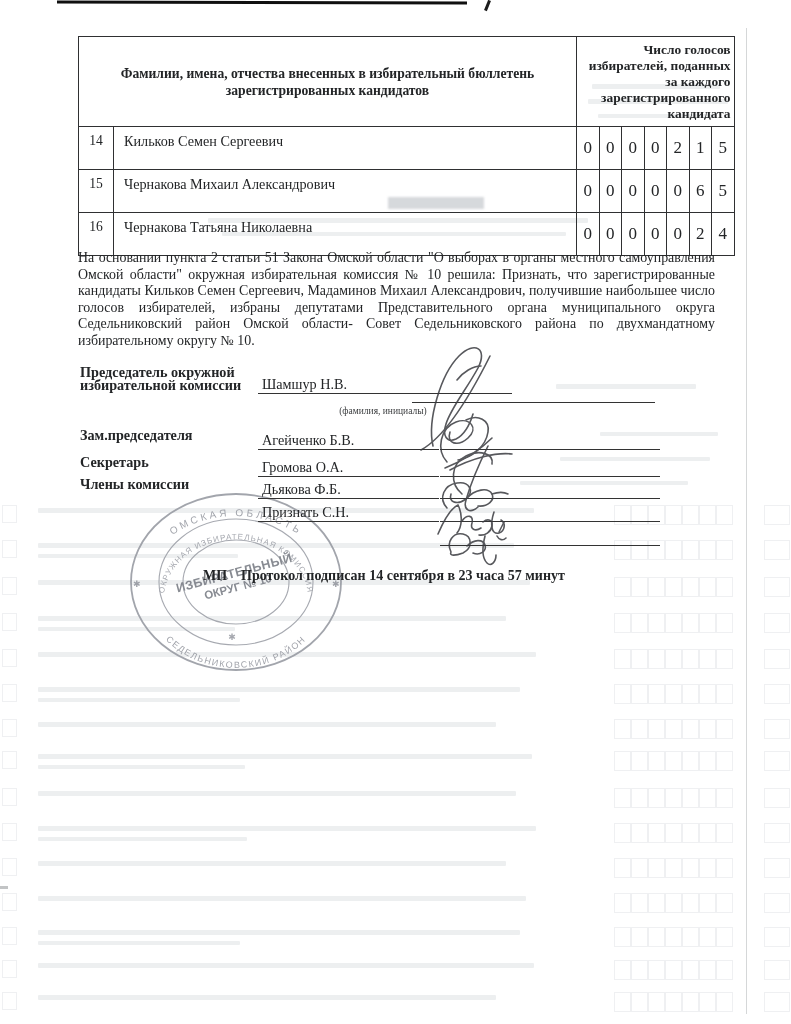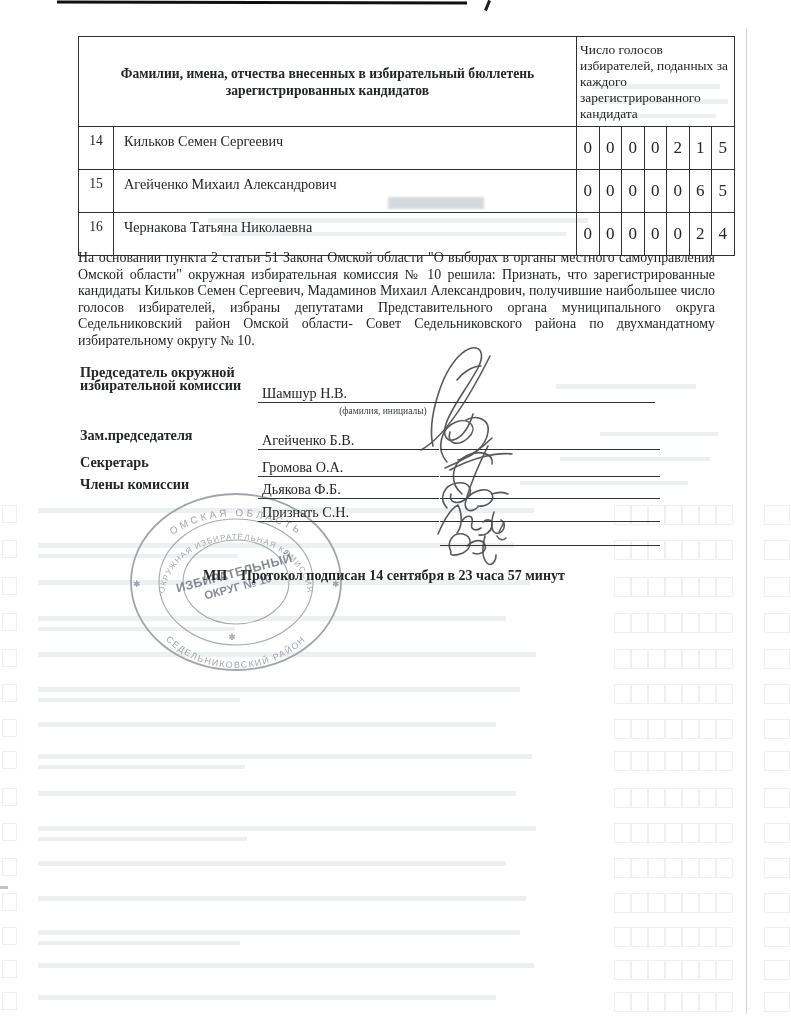--- a/index.html
+++ b/index.html
@@ -19,21 +19,21 @@
   .g{position:absolute;background:#dfe2e5;filter:blur(.5px);opacity:.55;border-radius:1px;}
   .gb{position:absolute;border:1px solid #e0e3e6;opacity:.5;filter:blur(.3px);}
   .gbold{position:absolute;background:#cdd0d4;filter:blur(1px);opacity:.8;}
   
   table.results{
     position:absolute;left:78px;top:36px;width:656px;z-index:3;
     border-collapse:collapse;table-layout:fixed;
   }
   table.results td{border:1px solid #2f3032;}
   td.hdr-names{font-weight:bold;font-size:13.6px;text-align:center;vertical-align:middle;height:89px;padding:0 30px;line-height:17px;}
-  td.hdr-votes{font-weight:normal;font-size:13.4px;text-align:left;vertical-align:middle;padding:0 3px;line-height:16px;}
+  td.hdr-votes{font-weight:bold;font-size:13.4px;text-align:right;vertical-align:middle;padding:0 3px;line-height:16px;}
   td.cell-num{font-size:13.6px;text-align:center;vertical-align:top;padding-top:6px;height:35px;}
   td.cell-name{font-size:14.2px;vertical-align:top;padding:6px 4px 0 10px;}
   td.cell-digit{font-size:17px;text-align:center;vertical-align:middle;font-family:"Liberation Serif",serif;}
   
   .para{
     position:absolute;left:78px;top:250px;width:637px;z-index:3;
     font-size:13.9px;line-height:16.6px;text-align:justify;
   }
   
   .abs{position:absolute;z-index:3;}
@@ -250,21 +250,21 @@
       <td class="cell-digit">0</td>
       <td class="cell-digit">0</td>
       <td class="cell-digit">0</td>
       <td class="cell-digit">0</td>
       <td class="cell-digit">2</td>
       <td class="cell-digit">1</td>
       <td class="cell-digit">5</td>
     </tr>
     <tr>
       <td class="cell-num">15</td>
-      <td class="cell-name">Агейченко Михаил Александрович</td>
+      <td class="cell-name">Чернакова Михаил Александрович</td>
       <td class="cell-digit">0</td>
       <td class="cell-digit">0</td>
       <td class="cell-digit">0</td>
       <td class="cell-digit">0</td>
       <td class="cell-digit">0</td>
       <td class="cell-digit">6</td>
       <td class="cell-digit">5</td>
     </tr>
     <tr>
       <td class="cell-num">16</td>
@@ -277,21 +277,21 @@
       <td class="cell-digit">2</td>
       <td class="cell-digit">4</td>
     </tr>
   </tbody>
     </table>
 
   <div class="para">На основании пункта 2 статьи 51 Закона Омской области "О выборах в органы местного самоуправления Омской области" окружная избирательная комиссия № 10 решила: Признать, что зарегистрированные кандидаты  Кильков Семен Сергеевич, Мадаминов Михаил Александрович, получившие наибольшее число голосов избирателей, избраны депутатами Представительного органа муниципального округа Седельниковский район Омской области- Совет Седельниковского района  по двухмандатному избирательному округу № 10.</div>
 
   <div class="abs lbl" style="left:80px;top:364px;">Председатель окружной</div>
   <div class="abs lbl" style="left:80px;top:377px;">избирательной комиссии</div>
-  <div class="abs nm" style="left:258px;top:385px;width:250px;">Шамшур Н.В.</div>
+  <div class="abs nm" style="left:258px;top:376px;width:250px;">Шамшур Н.В.</div>
   <div class="abs cap" style="left:258px;top:406px;width:250px;">(фамилия, инициалы)</div>
   <div class="abs sline" style="left:412px;top:385px;width:243px;"></div>
 
   <div class="abs lbl" style="left:80px;top:427px;">Зам.председателя</div>
   <div class="abs nm" style="left:258px;top:432px;width:177px;">Агейченко Б.В.</div>
   <div class="abs sline" style="left:440px;top:432px;width:220px;"></div>
 
   <div class="abs lbl" style="left:80px;top:454px;">Секретарь</div>
   <div class="abs nm" style="left:258px;top:459px;width:177px;">Громова О.А.</div>
   <div class="abs sline" style="left:440px;top:459px;width:220px;"></div>

